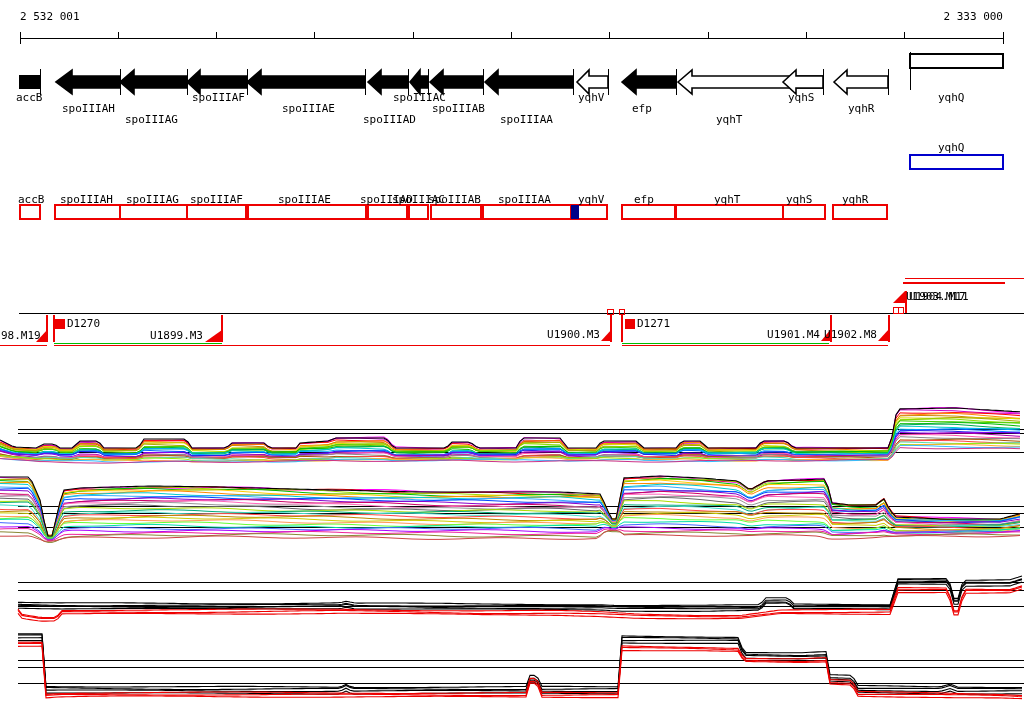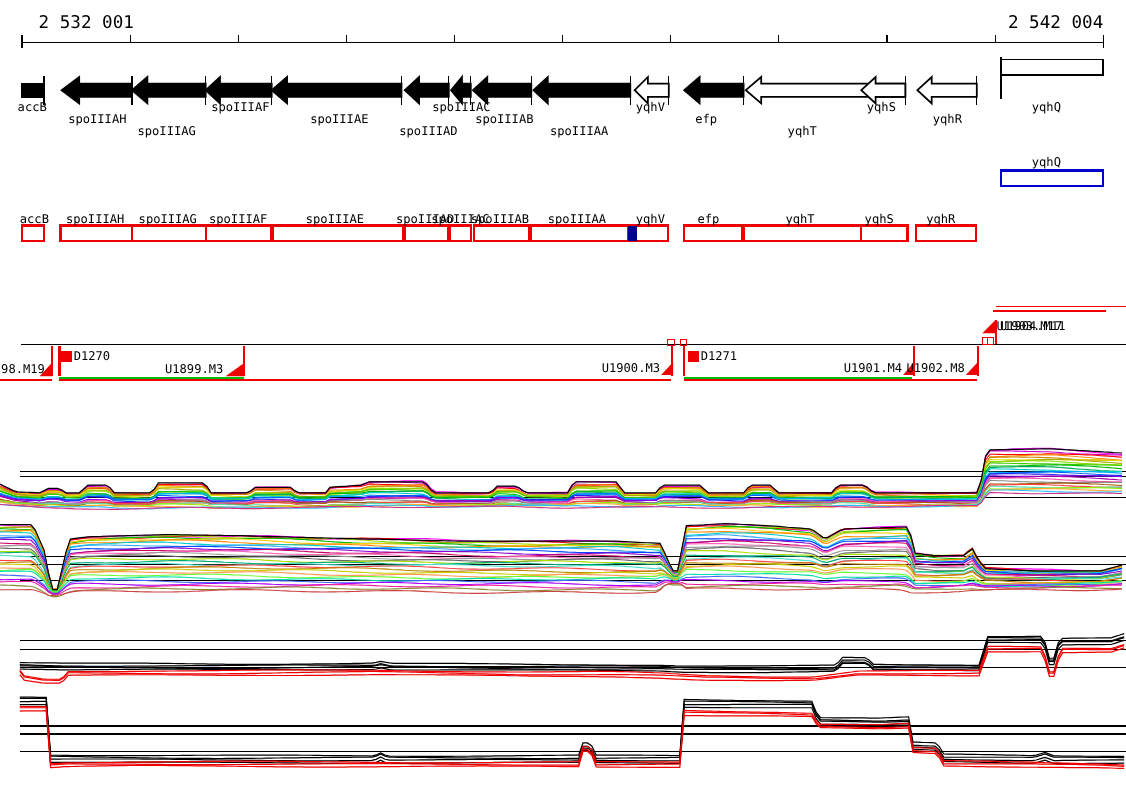--- a/index.html
+++ b/index.html
@@ -1,30 +1,30 @@
 <!DOCTYPE html>
 <html><head>
 <meta charset="utf-8">
 <style>
   html,body{margin:0;padding:0;background:#fff;}
   .stage{position:relative;width:1024px;height:714px;background:#fff;overflow:hidden;
          font-family:"DejaVu Sans Mono",monospace;}
-  .coord{position:absolute;top:10px;font-size:16px;color:#000;white-space:pre;margin-left:15px;}
+  .coord{position:absolute;top:10px;font-size:11px;color:#000;white-space:pre;}
   .coord.left{left:20px;}
   .coord.right{right:21px;}
   svg{position:absolute;left:0;top:0;}
   text{font-family:"DejaVu Sans Mono",monospace;fill:#000;}
   .lbl{font-size:11px;}
 </style>
 </head>
 <body>
 
 <div class="stage">
   <div class="coord left">2 532 001</div>
-  <div class="coord right">2 542 004</div>
+  <div class="coord right">2 333 000</div>
   <svg id="scene" width="1024" height="714" viewBox="0 0 1024 714">
       <g>
         <line x1="20" y1="38.5" x2="1003" y2="38.5" stroke="#000" stroke-width="1" shape-rendering="crispEdges"></line>
         <line x1="20" y1="32" x2="20" y2="43.5" stroke="#000" stroke-width="1" shape-rendering="crispEdges"></line>
         <line x1="118.3" y1="32" x2="118.3" y2="38.5" stroke="#000" stroke-width="1" shape-rendering="crispEdges"></line>
         <line x1="216.6" y1="32" x2="216.6" y2="38.5" stroke="#000" stroke-width="1" shape-rendering="crispEdges"></line>
         <line x1="314.9" y1="32" x2="314.9" y2="38.5" stroke="#000" stroke-width="1" shape-rendering="crispEdges"></line>
         <line x1="413.2" y1="32" x2="413.2" y2="38.5" stroke="#000" stroke-width="1" shape-rendering="crispEdges"></line>
         <line x1="511.5" y1="32" x2="511.5" y2="38.5" stroke="#000" stroke-width="1" shape-rendering="crispEdges"></line>
         <line x1="609.8" y1="32" x2="609.8" y2="38.5" stroke="#000" stroke-width="1" shape-rendering="crispEdges"></line>

